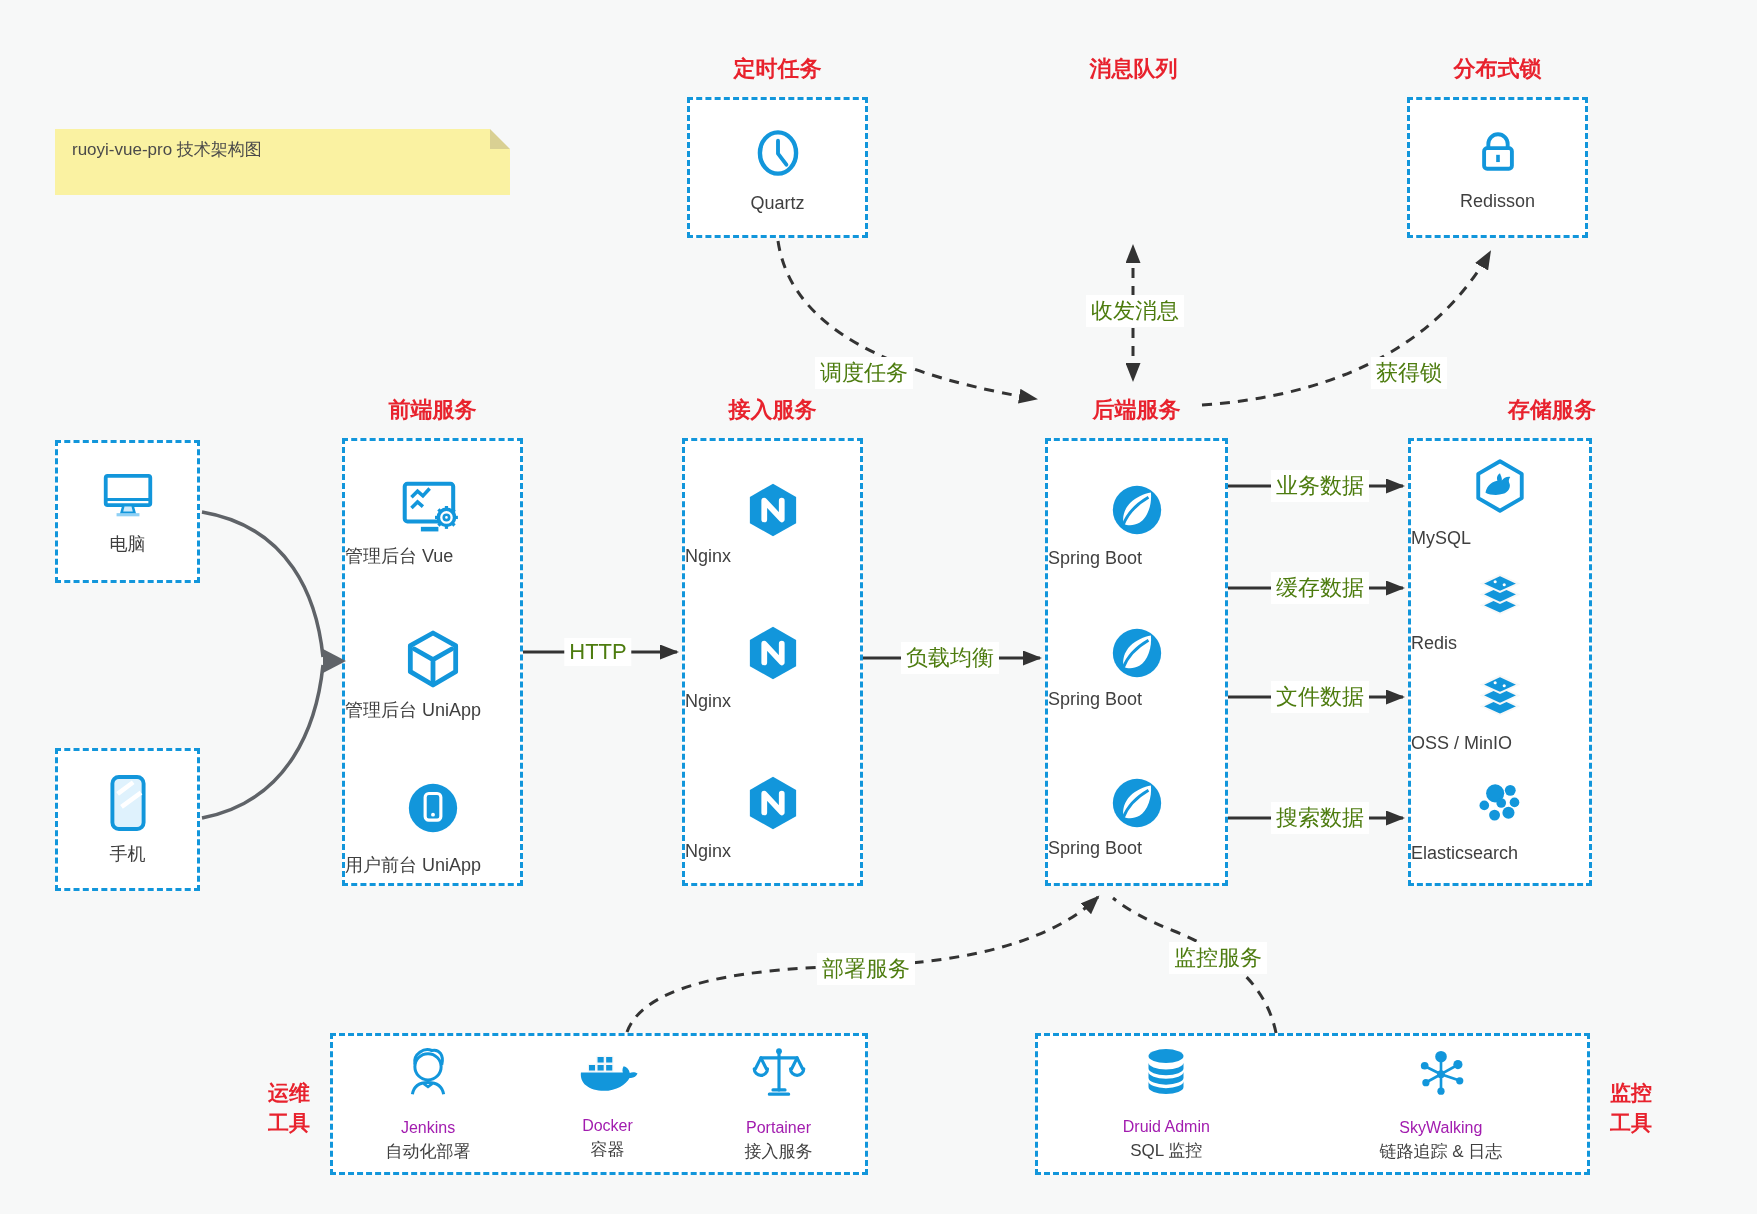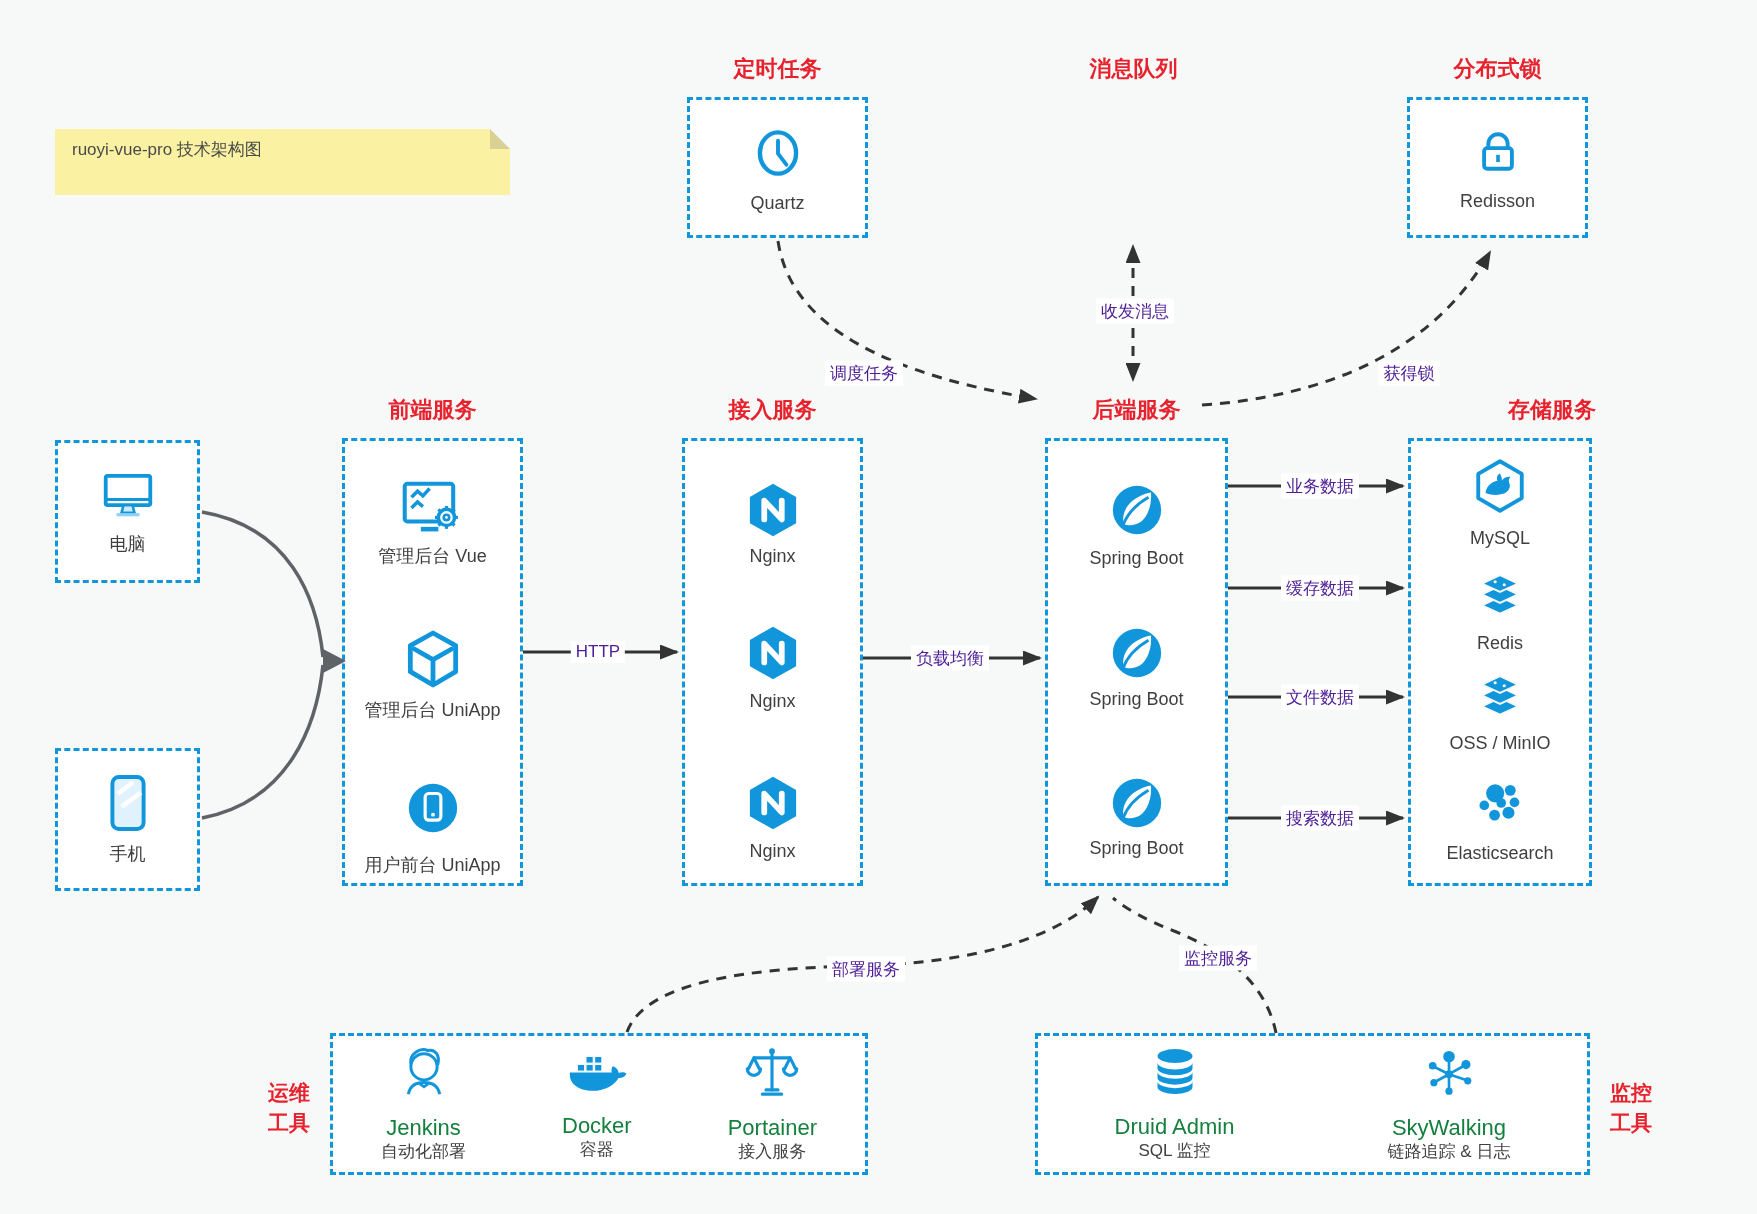--- a/index.html
+++ b/index.html
@@ -7,28 +7,28 @@
          font-family:"Liberation Sans","DejaVu Sans",sans-serif;overflow:hidden;}
   .dashed-box{position:absolute;background:#ffffff;border:3px dashed #1296db;box-sizing:border-box;z-index:1;}
   .red-title{position:absolute;color:#e8222d;font-size:22px;font-weight:700;text-align:center;z-index:2;}
   .note{position:absolute;left:55px;top:97px;width:455px;height:66px;background:#faf2a2;
         box-sizing:border-box;padding:9px 0 0 17px;font-size:17px;line-height:24px;color:#4a4a4a;z-index:2;margin-top:32px;}
   .note-fold{position:absolute;right:0;top:0;width:0;height:0;
         border-top:20px solid #f7f8f8;border-left:20px solid #d9d093;}
   .flexbox{display:flex;flex-direction:column;align-items:center;justify-content:center;gap:9px;}
   .item-label{font-size:18px;color:#3f3f3f;}
   .col-icon{position:absolute;left:50%;transform:translateX(-50%);}
-  .col-label{position:absolute;left:0;width:100%;text-align:center;font-size:18px;color:#3f3f3f;}
+  .col-label{position:absolute;left:0;width:100%;font-size:18px;color:#3f3f3f;}
   .bottom-box{display:flex;align-items:center;justify-content:space-around;}
   .tool-item{display:flex;flex-direction:column;align-items:center;text-align:center;}
-  .tool-name{font-size:22px;color:#15803d;line-height:25px;margin-top:13px;}
+  .tool-name{font-size:16px;color:#a21caf;line-height:25px;margin-top:13px;}
   .tool-desc{font-size:17px;color:#3f3f3f;line-height:24px;}
   .side-label{position:absolute;color:#e8222d;font-size:21px;font-weight:700;line-height:30px;text-align:center;z-index:2;}
   .edge-label{position:absolute;transform:translate(-50%,-50%);background:#ffffff;padding:1px 5px;
-        font-size:17px;color:#4c1d95;white-space:nowrap;z-index:6;text-align:center;}
+        font-size:22px;color:#4d7c0f;white-space:nowrap;z-index:6;text-align:center;}
   svg.layer{position:absolute;left:0;top:0;z-index:5;pointer-events:none;}
   .ic{display:block;}
 </style>
 </head>
 <body>
 
 <div class="stage">
 
   <svg class="layer" width="1757" height="1214" viewBox="0 0 1757 1214">
     <defs>

